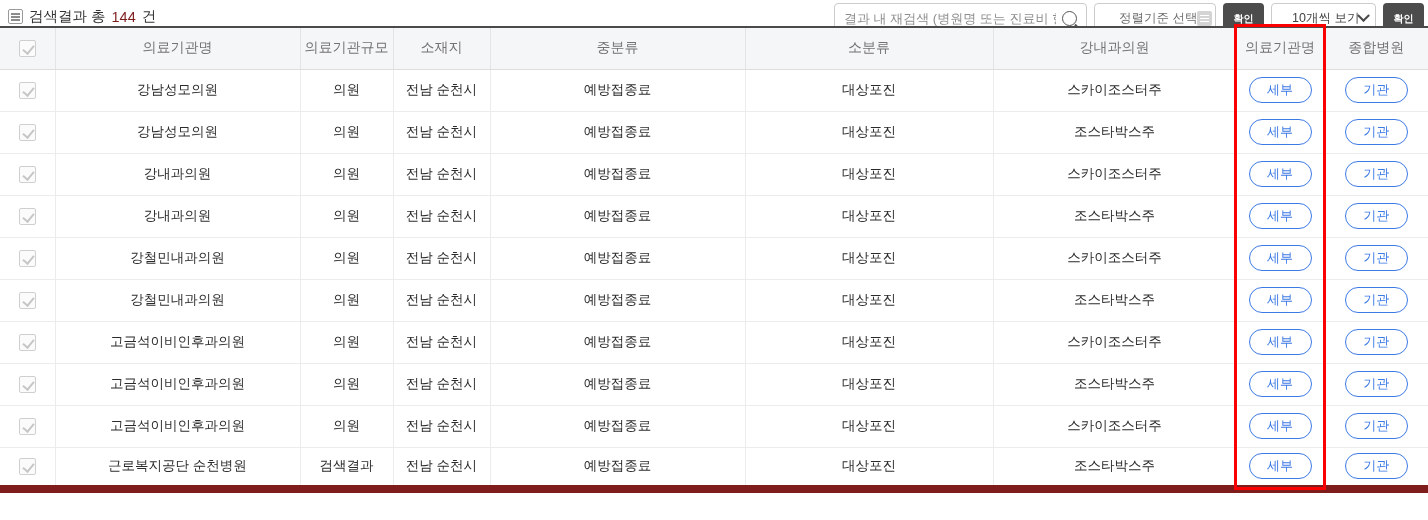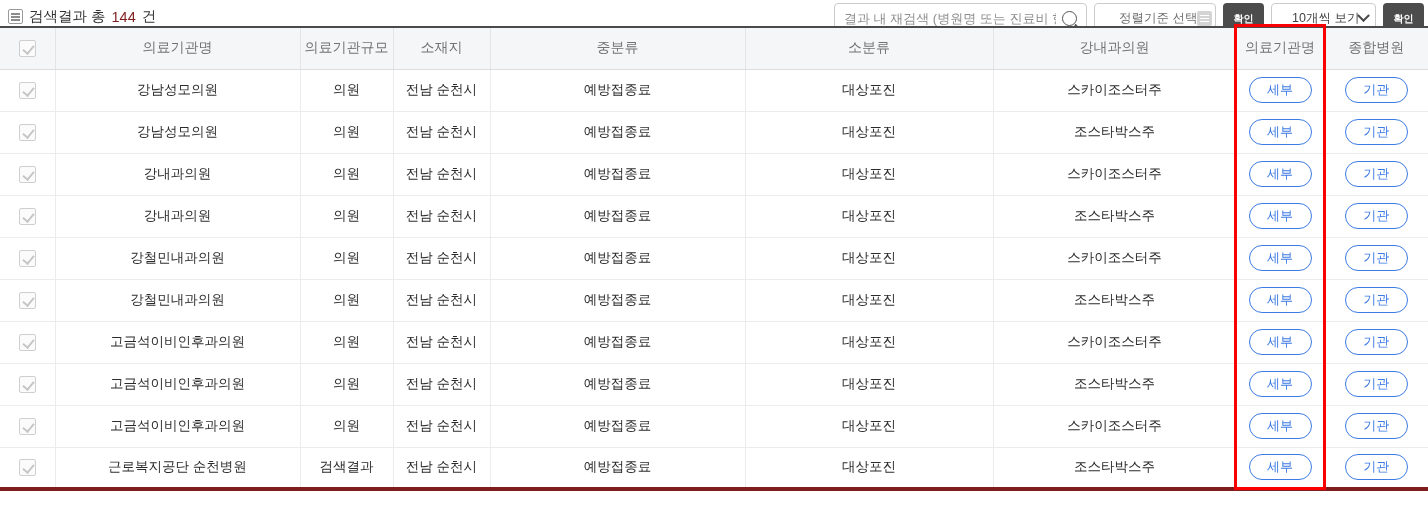--- a/index.html
+++ b/index.html
@@ -159,21 +159,21 @@
   #results tbody td {
     border-bottom: 1px solid #ececec;
     border-right: 1px solid #ececec;
     height: 42px;
     font-size: 13.5px;
     color: #2b2b2b;
     text-align: center;
     background: #ffffff;
   }
   #results tbody td:last-child { border-right: none; }
-  #results tbody tr:last-child td { border-bottom: 4px solid #7f1d1d; margin-left: 10px; }
+  #results tbody tr:last-child td { border-bottom: 8px solid #7f1d1d; margin-left: 10px; }
 
   td.cb-cell, th.cb-cell { border-right: 1px solid #e4e4e4; }
 
   .chkbox {
     width: 17px; height: 17px;
     border: 1px solid #cfcfcf;
     border-radius: 2px;
     background: #fbfbfb;
     display: inline-block;
     position: relative;

